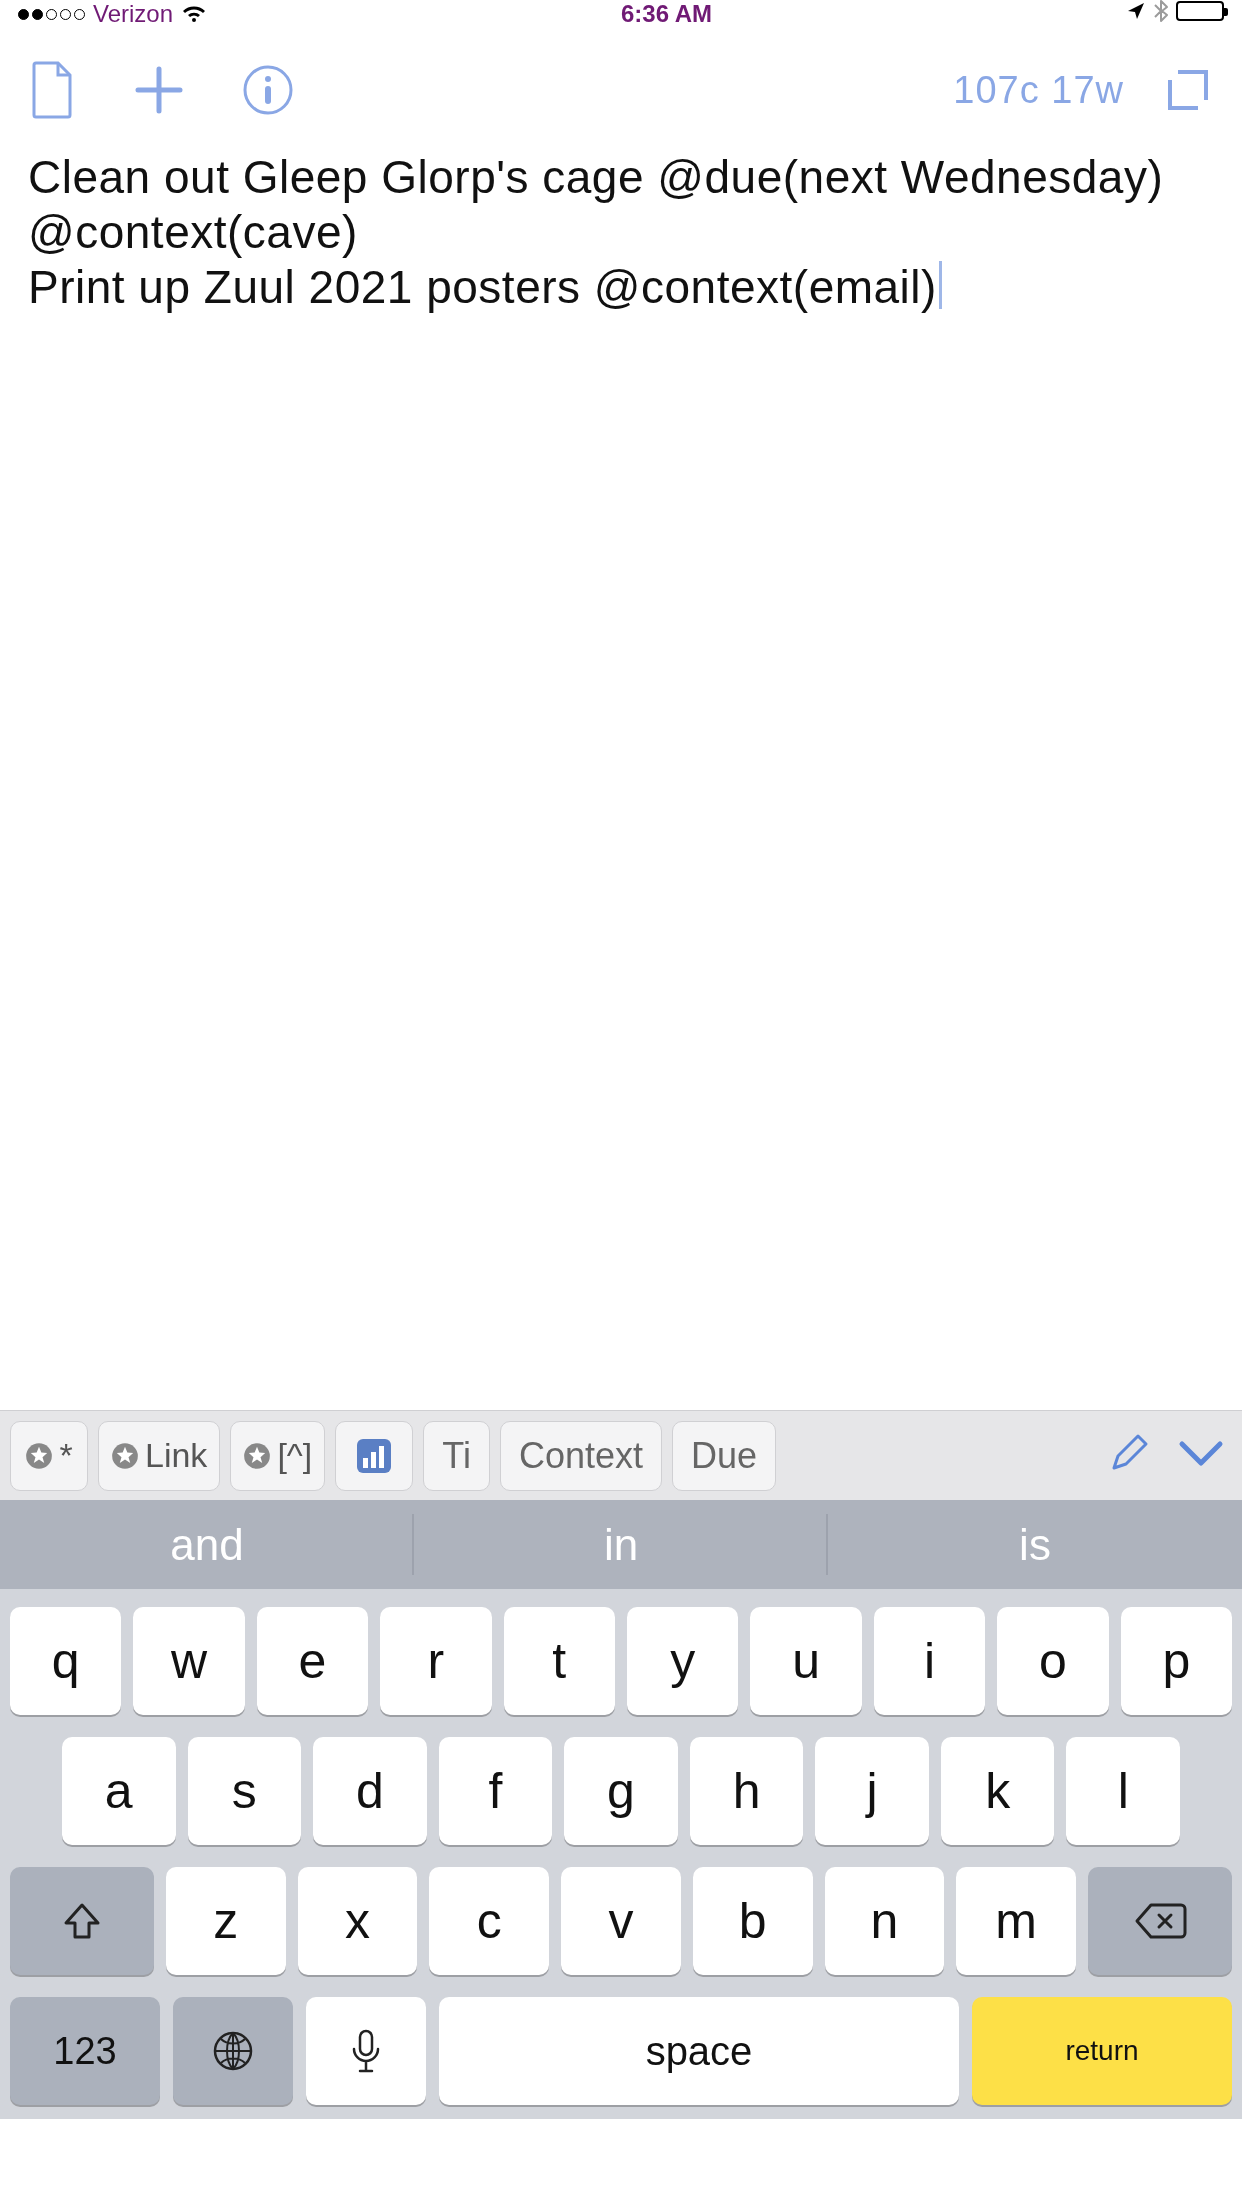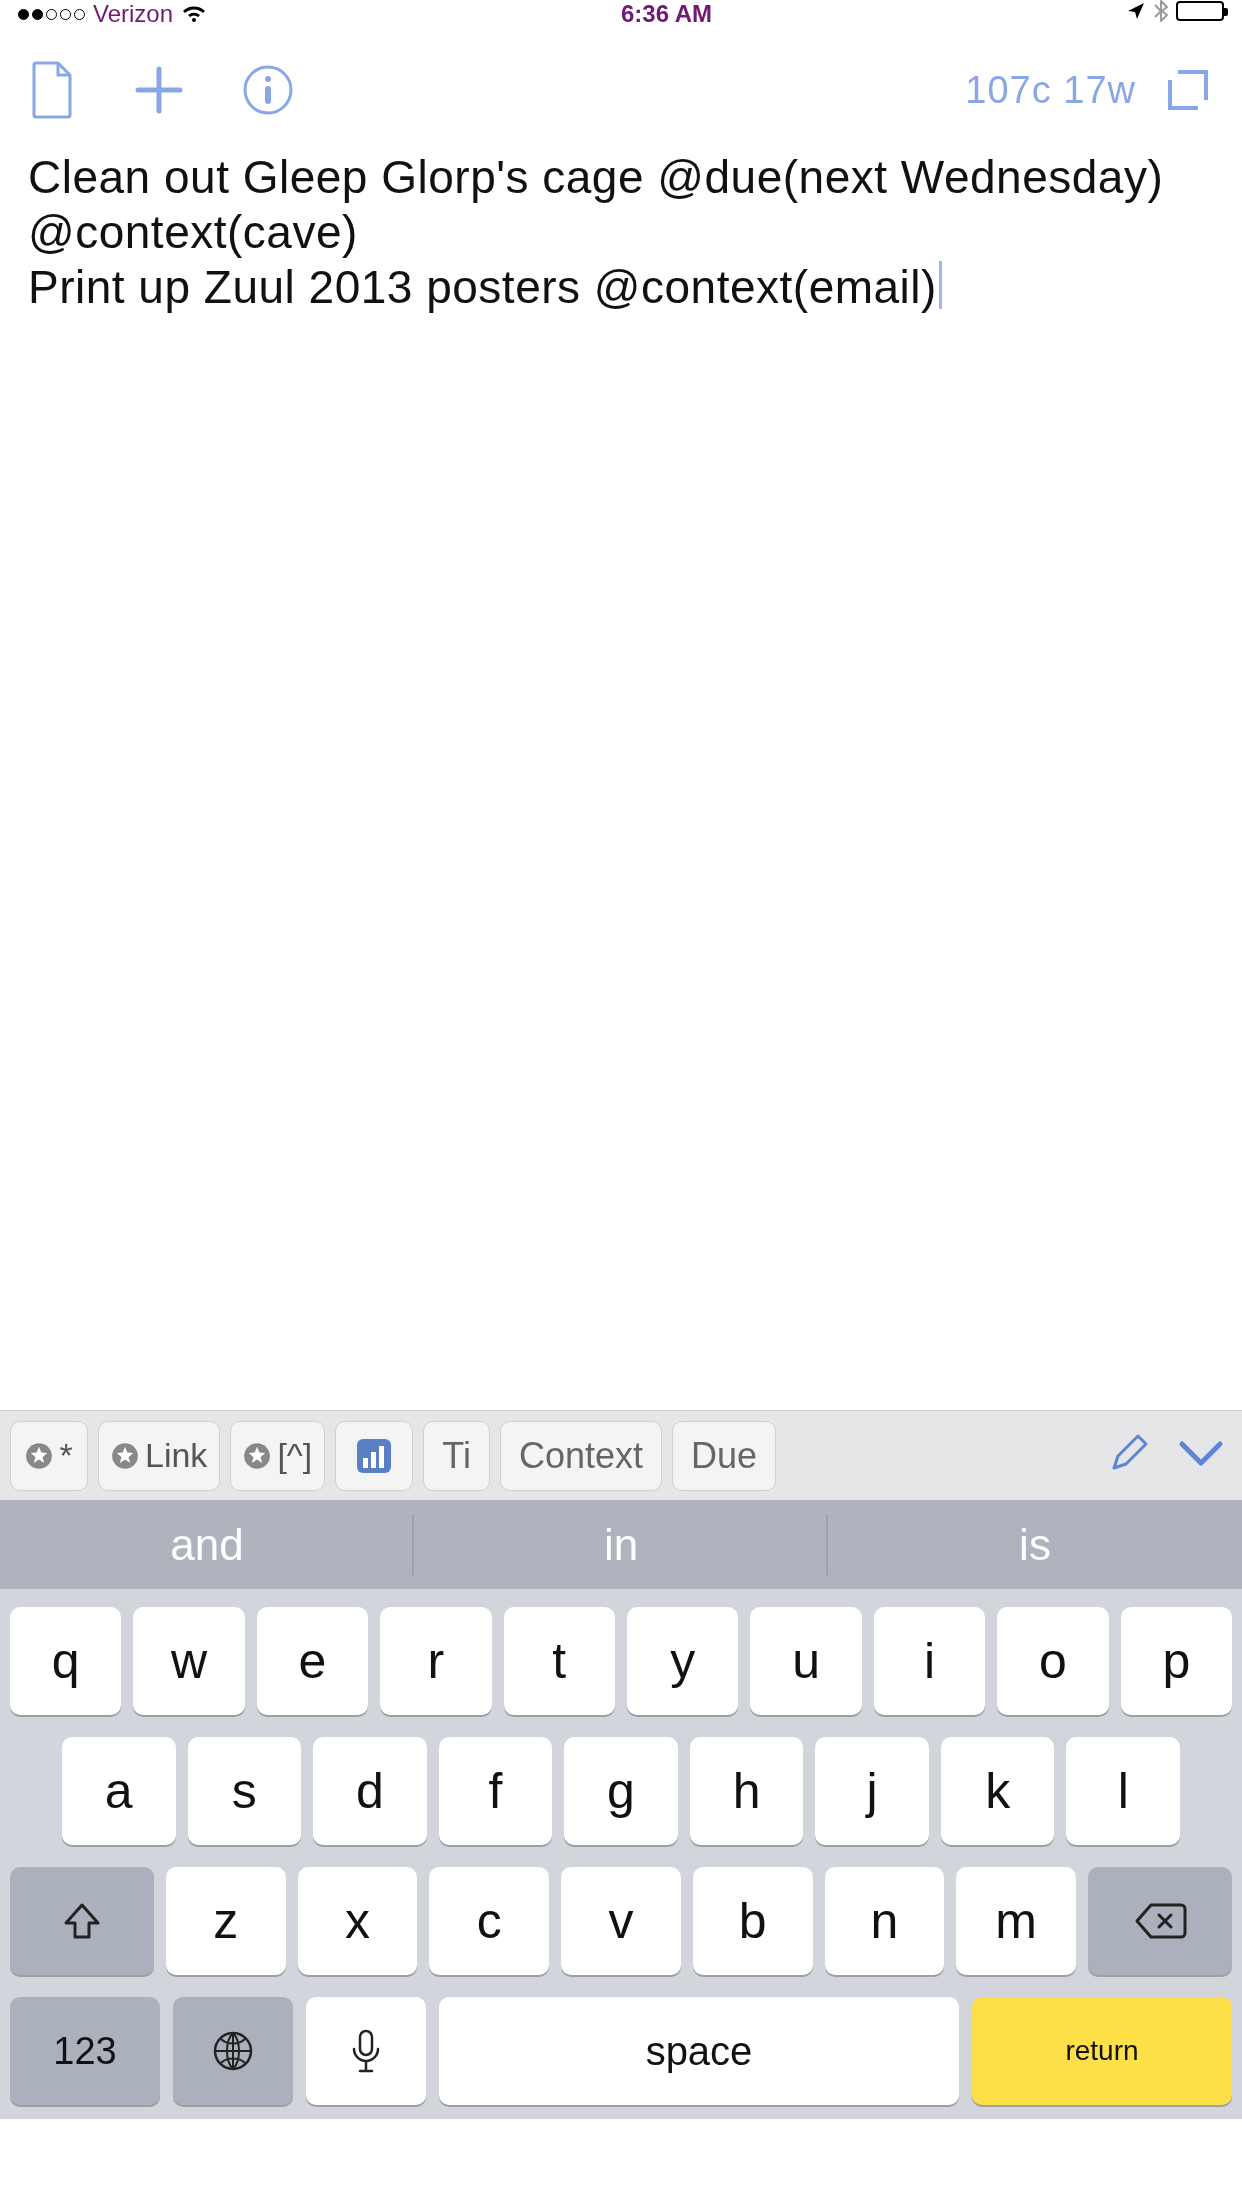--- a/index.html
+++ b/index.html
@@ -12,21 +12,21 @@
   .dot.filled { background: #000; }
   .wifi-icon svg, .nav-icon svg, .bt-icon svg { display: block; }
   .battery { width: 48px; height: 20px; border: 2px solid #000; border-radius: 4px; position: relative; }
   .battery::after { content: ""; position: absolute; right: -6px; top: 5px; width: 4px; height: 8px; background: #000; border-radius: 0 2px 2px 0; }
   .battery-fill { background: #000; height: 100%; width: 88%; border-radius: 2px 0 0 2px; }
 
   .toolbar { height: 100px; display: flex; align-items: center; justify-content: space-between; padding: 0 30px; }
   .toolbar-left, .toolbar-right { display: flex; align-items: center; gap: 56px; }
   .tb-btn { color: #8aa7e5; display: flex; align-items: center; justify-content: center; }
   .tb-count { color: #8aa7e5; font-size: 38px; letter-spacing: 1px; }
-  .toolbar-right { gap: 28px; text-align: center; }
+  .toolbar-right { gap: 40px; text-align: center; }
 
   .editor { padding: 10px 28px; font-size: 46px; line-height: 1.2; color: #111; letter-spacing: 0.5px; min-height: 1270px; }
   .editor .line { white-space: pre-wrap; word-break: break-word; }
   .cursor { display: inline-block; width: 3px; height: 48px; background: #9fb7e8; vertical-align: -6px; margin-left: 2px; }
 
   .accessory { background: #e6e6e8; border-top: 1px solid #cfcfd2; height: 90px; display: flex; align-items: center; gap: 10px; padding: 8px 10px; }
   .acc-btn { background: #f4f4f5; border: 1px solid #d0d0d3; border-radius: 10px; height: 70px; display: flex; align-items: center; justify-content: center; padding: 0 12px; font-size: 34px; color: #555; gap: 6px; flex: none; }
   .acc-btn.small { width: 78px; padding: 0; }
   .acc-btn.textual { padding: 0 18px; font-size: 36px; color: #666; }
   .acc-spacer { flex: 1; }
@@ -115,21 +115,21 @@
       <svg width="48" height="48" viewBox="0 0 48 48">
           <path d="M14 6h28v28" fill="none" stroke="#8aa7e5" stroke-width="4"></path>
           <path d="M6 14v28h28" fill="none" stroke="#8aa7e5" stroke-width="4"></path>
         </svg>
     </span>
   </div>
 </div>
 
 <div class="editor">
   <div class="line">Clean out Gleep Glorp's cage @due(next Wednesday) @context(cave)</div>
-  <div class="line"><span>Print up Zuul 2013 posters @context(email)</span><span class="cursor"></span></div>
+  <div class="line"><span>Print up Zuul 2021 posters @context(email)</span><span class="cursor"></span></div>
 </div>
 
 <div class="accessory">
   <div class="acc-btn small">
     <svg class="star-icon" viewBox="0 0 24 24">
         <circle cx="12" cy="12" r="11" fill="#888"></circle>
         <path d="M12 4l2 5 5 .5-4 3.5 1.5 5L12 15l-4.5 3 1.5-5-4-3.5 5-.5z" fill="#fff"></path>
       </svg>
     <span>*</span>
   </div>

